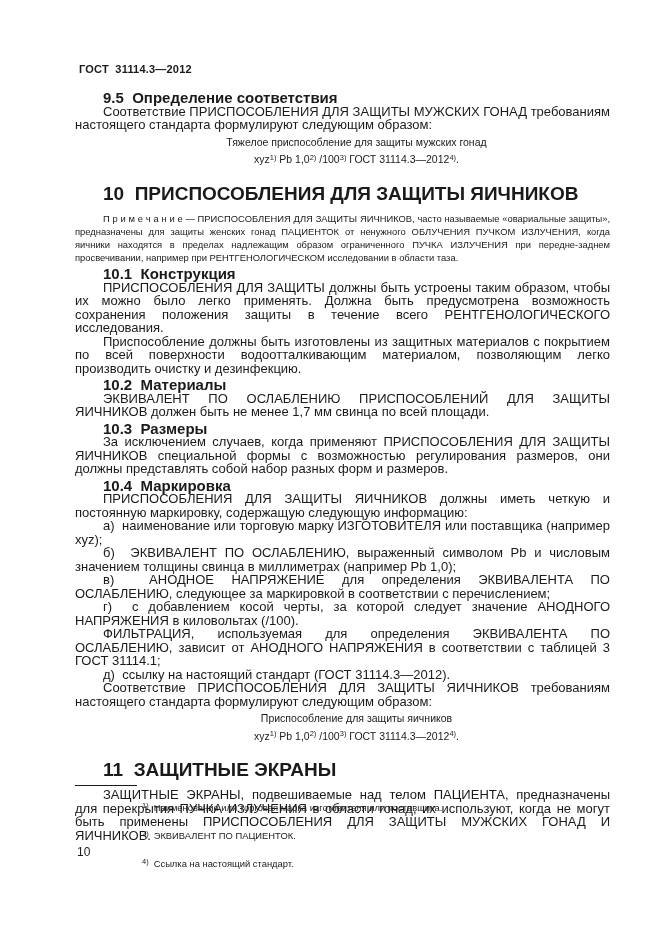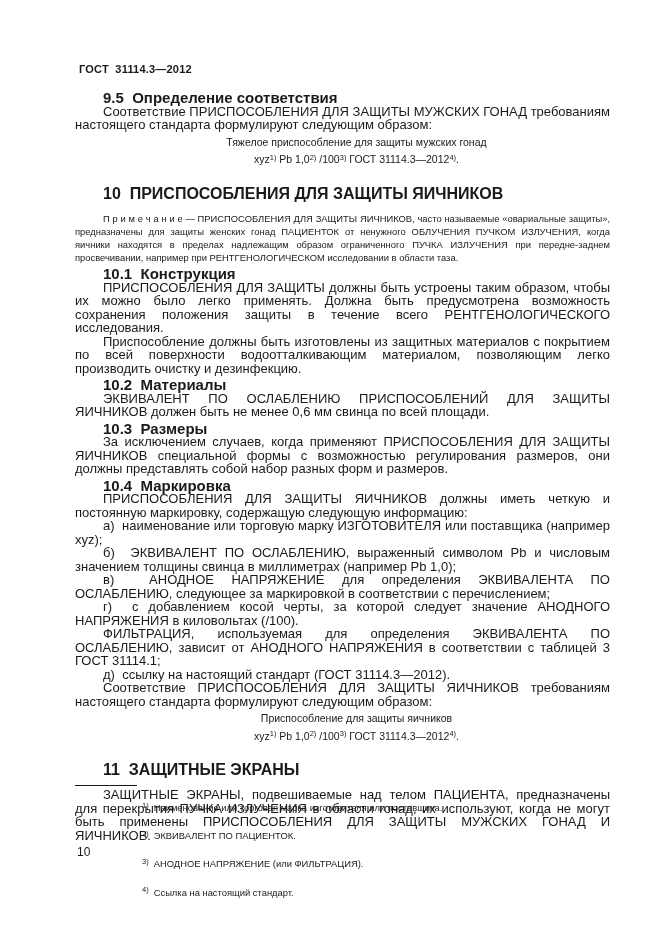--- a/index.html
+++ b/index.html
@@ -22,21 +22,21 @@
     width: 535px;
   }
   .doc-header {
     margin: 63px 0 0 4px;
     font-size: 11px;
     font-weight: bold;
     letter-spacing: 0.2px;
     line-height: 13px;
   }
   h1.sec {
-    font-size: 16px;
+    font-size: 19px;
     font-weight: bold;
     line-height: 16px;
     margin: 19px 0 10px 0;
     padding-left: 28px;
   }
   h2.sub {
     font-size: 15px;
     font-weight: bold;
     line-height: 13.5px;
     margin: 3px 0 0 0;
@@ -111,21 +111,21 @@
   <p class="line"><span>xyz</span><sup>1)</sup><span>&nbsp;Pb 1,0</span><sup>2)</sup><span>&nbsp;/100</span><sup>3)</sup><span>&nbsp;ГОСТ 31114.3—2012</span><sup>4)</sup><span>.</span></p>
 
   <h1 class="sec">10&nbsp; ПРИСПОСОБЛЕНИЯ ДЛЯ ЗАЩИТЫ ЯИЧНИКОВ</h1>
   <p class="note">П р и м е ч а н и е — ПРИСПОСОБЛЕНИЯ ДЛЯ ЗАЩИТЫ ЯИЧНИКОВ, часто называемые «овариальные защиты», предназначены для защиты женских гонад ПАЦИЕНТОК от ненужного ОБЛУЧЕНИЯ ПУЧКОМ ИЗЛУЧЕНИЯ, когда яичники находятся в пределах надлежащим образом ограниченного ПУЧКА ИЗЛУЧЕНИЯ при передне-заднем просвечивании, например при РЕНТГЕНОЛОГИЧЕСКОМ исследовании в области таза.</p>
 
   <h2 class="sub">10.1&nbsp; Конструкция</h2>
   <p class="para">ПРИСПОСОБЛЕНИЯ ДЛЯ ЗАЩИТЫ должны быть устроены таким образом, чтобы их можно было легко применять. Должна быть предусмотрена возможность сохранения положения защиты в течение всего РЕНТГЕНОЛОГИЧЕСКОГО исследования.</p>
   <p class="para">Приспособление должны быть изготовлены из защитных материалов с покрытием по всей поверхности водоотталкивающим материалом, позволяющим легко производить очистку и дезинфекцию.</p>
 
   <h2 class="sub">10.2&nbsp; Материалы</h2>
-  <p class="para">ЭКВИВАЛЕНТ ПО ОСЛАБЛЕНИЮ ПРИСПОСОБЛЕНИЙ ДЛЯ ЗАЩИТЫ ЯИЧНИКОВ должен быть не менее 0,6 мм свинца по всей площади.</p>
+  <p class="para">ЭКВИВАЛЕНТ ПО ОСЛАБЛЕНИЮ ПРИСПОСОБЛЕНИЙ ДЛЯ ЗАЩИТЫ ЯИЧНИКОВ должен быть не менее 1,7 мм свинца по всей площади.</p>
 
   <h2 class="sub">10.3&nbsp; Размеры</h2>
   <p class="para">За исключением случаев, когда применяют ПРИСПОСОБЛЕНИЯ ДЛЯ ЗАЩИТЫ ЯИЧНИКОВ специальной формы с возможностью регулирования размеров, они должны представлять собой набор разных форм и размеров.</p>
 
   <h2 class="sub">10.4&nbsp; Маркировка</h2>
   <p class="para">ПРИСПОСОБЛЕНИЯ ДЛЯ ЗАЩИТЫ ЯИЧНИКОВ должны иметь четкую и постоянную маркировку, содержащую следующую информацию:</p>
   <p class="para">а)&nbsp; наименование или торговую марку ИЗГОТОВИТЕЛЯ или поставщика (например xyz);</p>
   <p class="para">б)&nbsp; ЭКВИВАЛЕНТ ПО ОСЛАБЛЕНИЮ, выраженный символом Pb и числовым значением толщины свинца в миллиметрах (например Pb 1,0);</p>
   <p class="para">в)&nbsp; АНОДНОЕ НАПРЯЖЕНИЕ для определения ЭКВИВАЛЕНТА ПО ОСЛАБЛЕНИЮ, следующее за маркировкой в соответствии с перечислением;</p>
   <p class="para">г)&nbsp; с добавлением косой черты, за которой следует значение АНОДНОГО НАПРЯЖЕНИЯ в киловольтах (/100).</p>
@@ -138,17 +138,16 @@
 
   <h1 class="sec">11&nbsp; ЗАЩИТНЫЕ ЭКРАНЫ</h1>
   <p class="para">ЗАЩИТНЫЕ ЭКРАНЫ, подвешиваемые над телом ПАЦИЕНТА, предназначены для перекрытия ПУЧКА ИЗЛУЧЕНИЯ в области гонад, их используют, когда не могут быть применены ПРИСПОСОБЛЕНИЯ ДЛЯ ЗАЩИТЫ МУЖСКИХ ГОНАД И ЯИЧНИКОВ.</p>
 
 </div>
 
 <div class="footnotes">
   <div class="footnote-rule"></div>
   <p class="footnote"><sup>1)</sup><span>Наименование или торговая марка изготовителя или поставщика.</span></p>
   <p class="footnote"><sup>2)</sup><span>ЭКВИВАЛЕНТ ПО ПАЦИЕНТОК.</span></p>
-  <p class="footnote"><sup>3)</sup><span>АНОДНОЕ НАПРЯЖЕНИЕ (или ФИЛЬТРАЦИЯ).</span></p>
   <p class="footnote"><sup>4)</sup><span>Ссылка на настоящий стандарт.</span></p>
 </div>
 
 <div class="page-number">10</div>
 
 </body></html>

